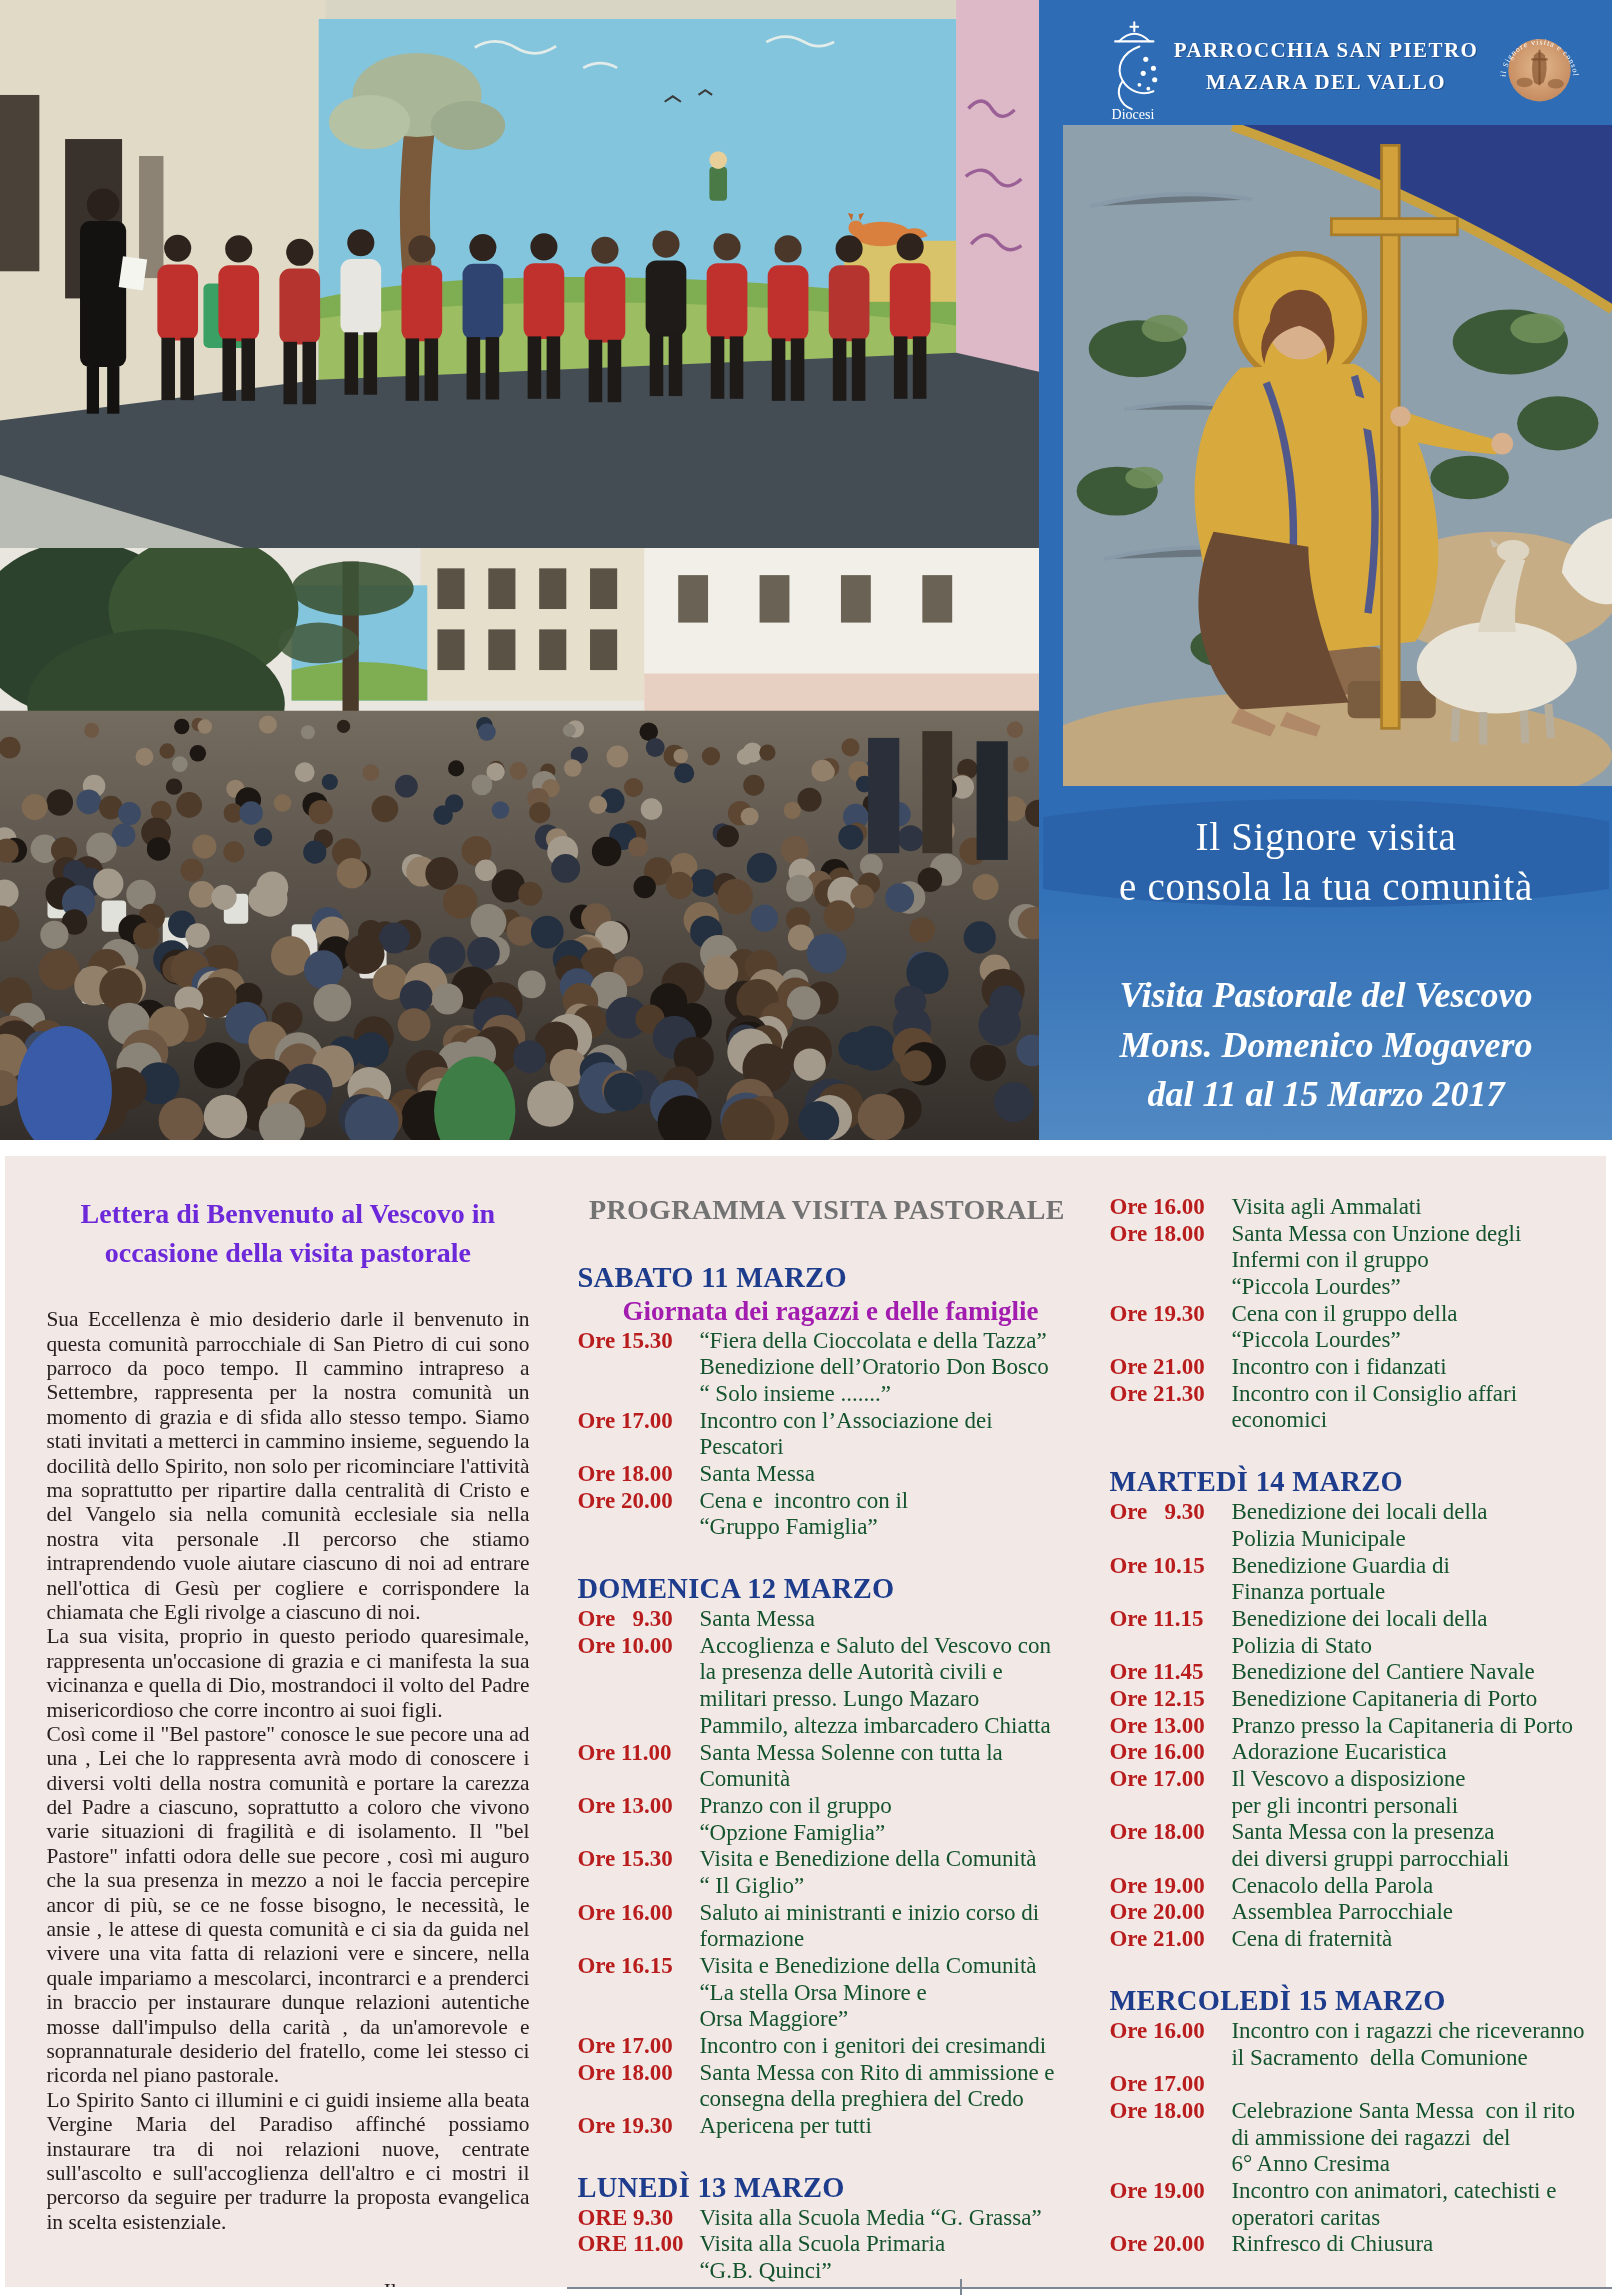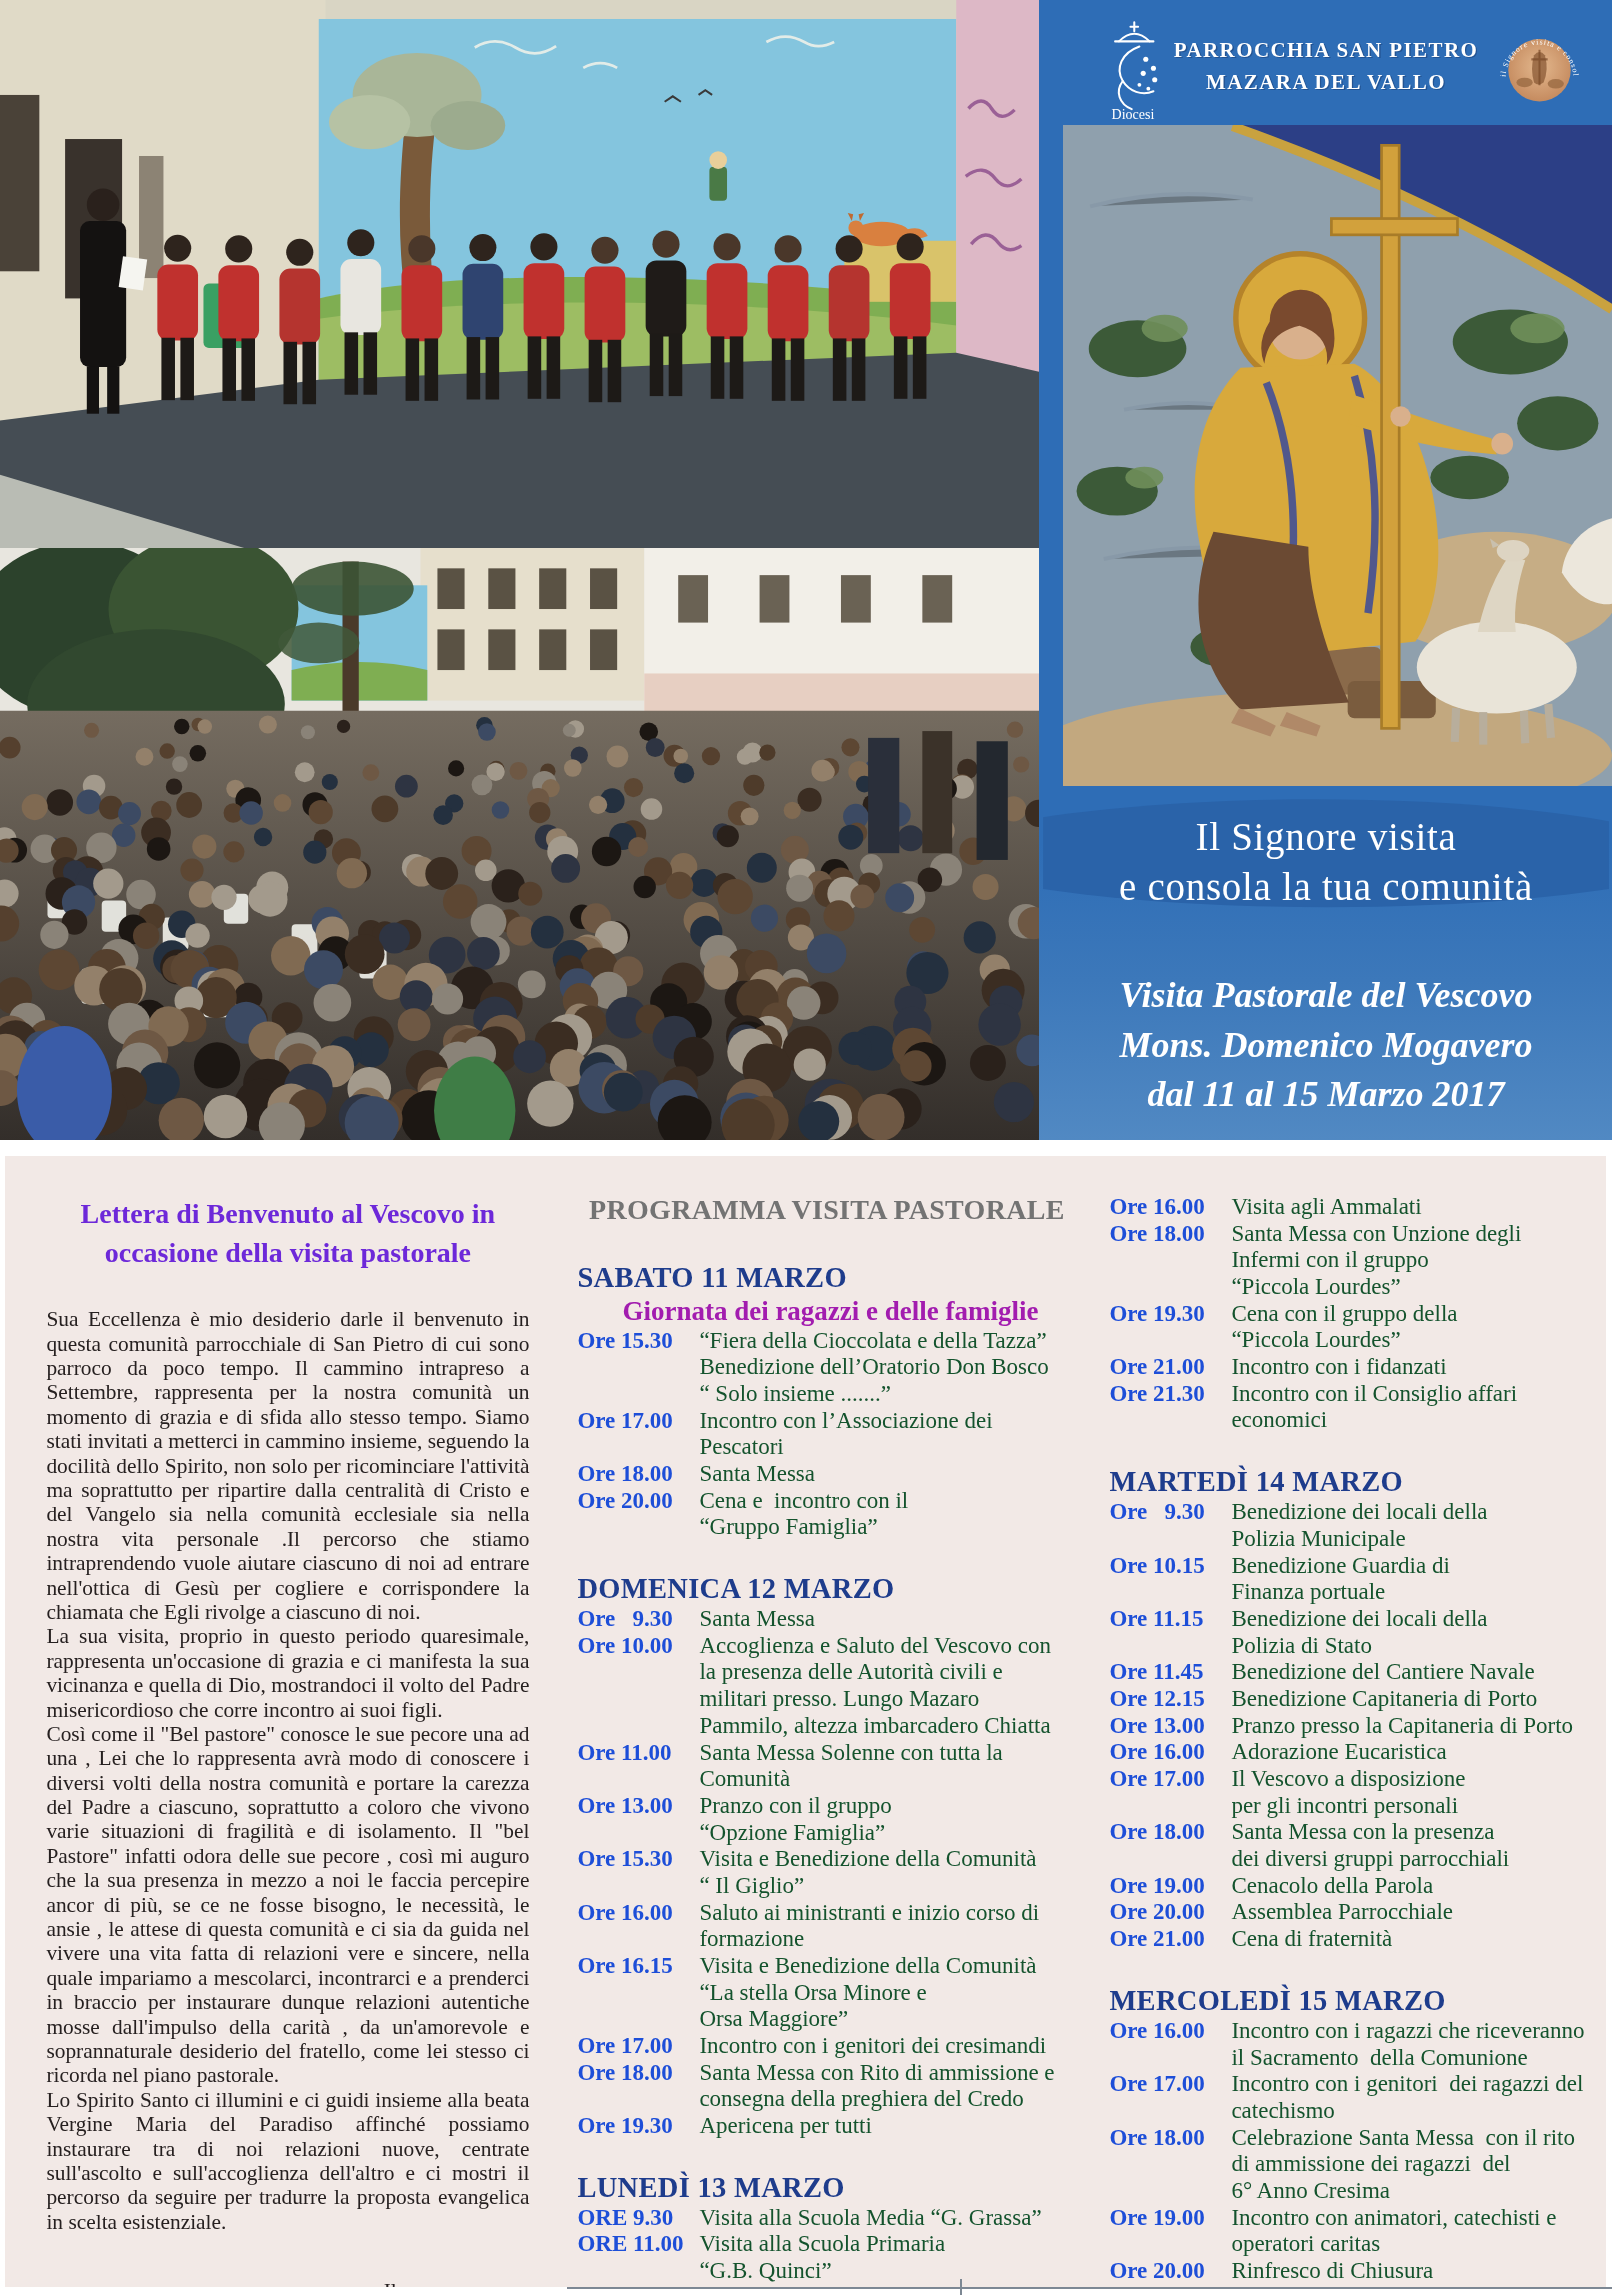--- a/index.html
+++ b/index.html
@@ -55,21 +55,21 @@
   .letter-title { text-align:center; color:#6d28d9; font-weight:bold; font-size:28px; line-height:1.38; margin-bottom:35px; }
   .letter-body p { font-size:21.4px; line-height:1.14; text-align:justify; color:#262020; }
   .letter-sign { margin-top:43px; text-align:right; font-size:21.4px; line-height:1.35; color:#262020; }
   .letter-sign .sign-role { padding-right:62px; }
 
   .program-title { text-align:center; color:#737373; font-weight:bold; font-size:28px; letter-spacing:0.3px; margin-bottom:35px; }
   .day-block { margin-bottom:31px; }
   .day-heading { color:#1e3c8c; font-weight:bold; font-size:28.5px; line-height:1.2; letter-spacing:0.3px; }
   .day-subheading { color:#a21caf; font-weight:bold; font-size:27px; line-height:1.2; margin-left:45px; }
   .prog-row { display:flex; }
-  .prog-time { flex:0 0 122px; font-weight:bold; font-size:23px; line-height:1.16; color:#1d4ed8; white-space:pre; }
+  .prog-time { flex:0 0 122px; font-weight:bold; font-size:23px; line-height:1.16; color:#b91c1c; white-space:pre; }
   .prog-desc { flex:1; font-size:23px; line-height:1.16; color:#14532d; }
   .prog-line { white-space:pre-wrap; }
 
   .bottom-rule { position:absolute; left:567px; top:2287px; width:1045px; height:2px; background:#7d8894; }
   .bottom-tick { position:absolute; left:960px; top:2279px; width:2px; height:16.3px; background:#7d8894; }
 </style>
 </head>
 <body>
 
 <div class="page">
@@ -1025,24 +1025,20 @@
             <div class="day-heading">MERCOLEDÌ 15 MARZO</div>
             <div class="prog-row">
               <div class="prog-time">Ore 16.00</div>
               <div class="prog-desc">
                 <div class="prog-line">Incontro con i ragazzi che riceveranno</div>
                 <div class="prog-line">il Sacramento  della Comunione</div>
               </div>
             </div>
             <div class="prog-row">
               <div class="prog-time">Ore 17.00</div>
-              <div class="prog-desc">
-                <div class="prog-line">Incontro con i genitori  dei ragazzi del</div>
-                <div class="prog-line">catechismo</div>
-              </div>
             </div>
             <div class="prog-row">
               <div class="prog-time">Ore 18.00</div>
               <div class="prog-desc">
                 <div class="prog-line">Celebrazione Santa Messa  con il rito</div>
                 <div class="prog-line">di ammissione dei ragazzi  del</div>
                 <div class="prog-line">6° Anno Cresima</div>
               </div>
             </div>
             <div class="prog-row">

